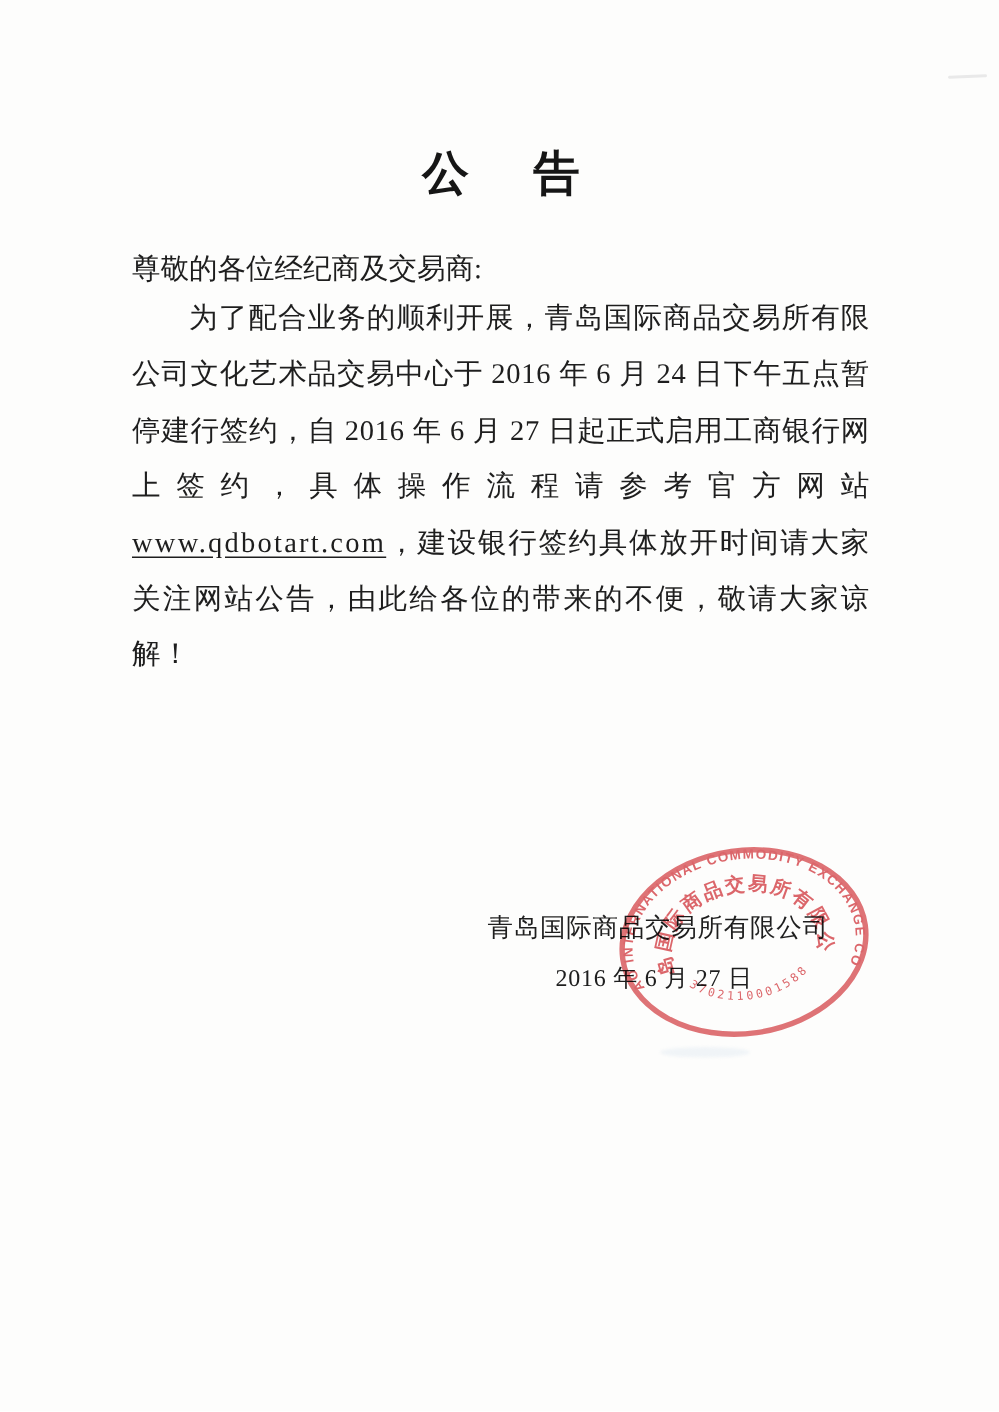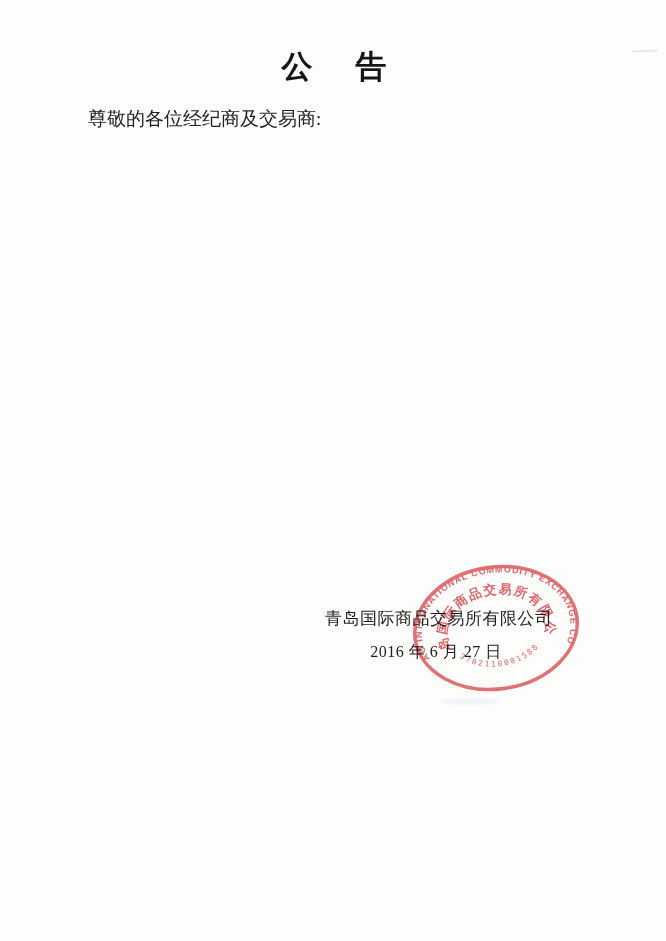--- a/index.html
+++ b/index.html
@@ -14,30 +14,30 @@
     background: #fdfdfc;
     font-family: "Liberation Serif", "DejaVu Serif", serif;
     color: #1e1e1e;
   }
   .doc {
     position: absolute;
     left: 88px; top: 0;
     width: 492px;
   }
   .title {
-    margin: 46px 0 0 0;
+    margin: 95px 0 0 0;
     text-align: center;
     font-size: 31px;
     font-weight: 700;
     letter-spacing: 6px;
     text-indent: 6px;
     color: #161616;
   }
   .greeting {
-    margin: 17px 0 0 0;
+    margin: 29px 0 0 0;
     font-size: 19px;
     line-height: 28px;
   }
   .para {
     margin: 0;
     font-size: 19px;
     line-height: 37.4px;
     text-align: justify;
     text-indent: 2em;
     letter-spacing: 0.5px;
@@ -123,20 +123,21 @@
 
   <div class="artifact-dash"></div>
   <div class="artifact-smudge"></div>
 
   <div class="doc">
     <h1 class="title">公　告</h1>
 
     <p class="greeting">尊敬的各位经纪商及交易商:</p>
 
 
+    <p class="para"><span>为了配合业务的顺利开展，青岛国际商品交易所有限公司文化艺术品交易中心于 2016 年 6 月 24 日下午五点暂停建行签约，自 2016 年 6 月 27 日起正式启用工商银行网上签约，具体操作流程请参考官方网站 </span><a class="website-link">www.qdbotart.com</a><span>，建设银行签约具体放开时间请大家关注网站公告，由此给各位的带来的不便，敬请大家谅解！</span></p>
   </div>
 
   <div class="signature">
     <div class="sig-company">青岛国际商品交易所有限公司</div>
     <div class="sig-date">2016 年 6 月 27 日</div>
   </div>
 
   <div class="stamp">
     <svg width="172" height="134" viewBox="0 0 200 156" aria-hidden="true">
       <defs>

